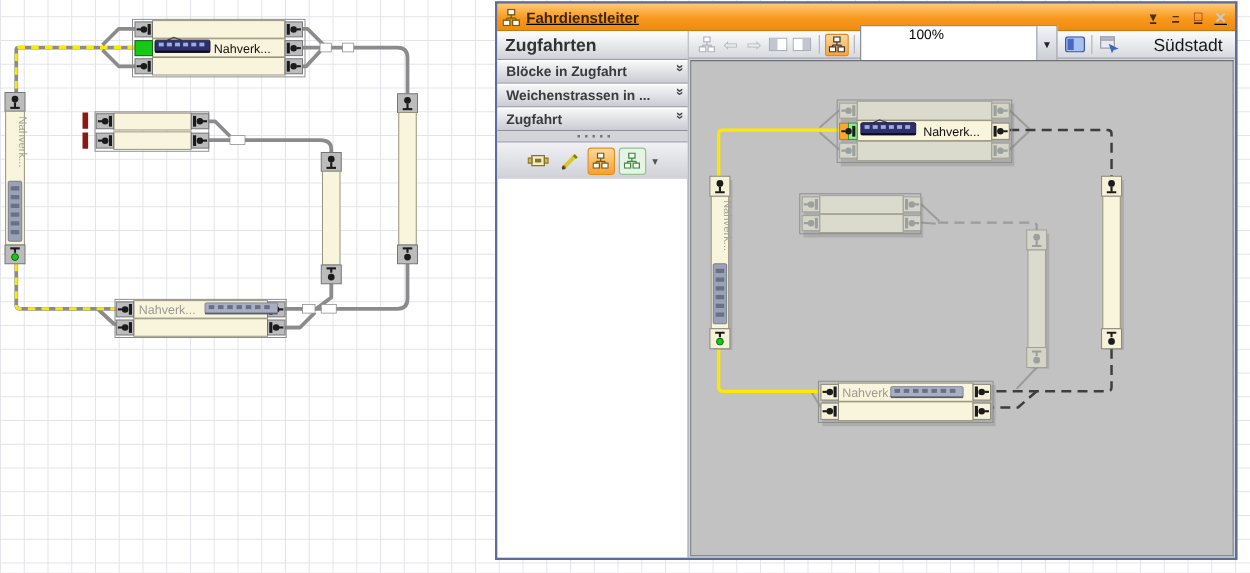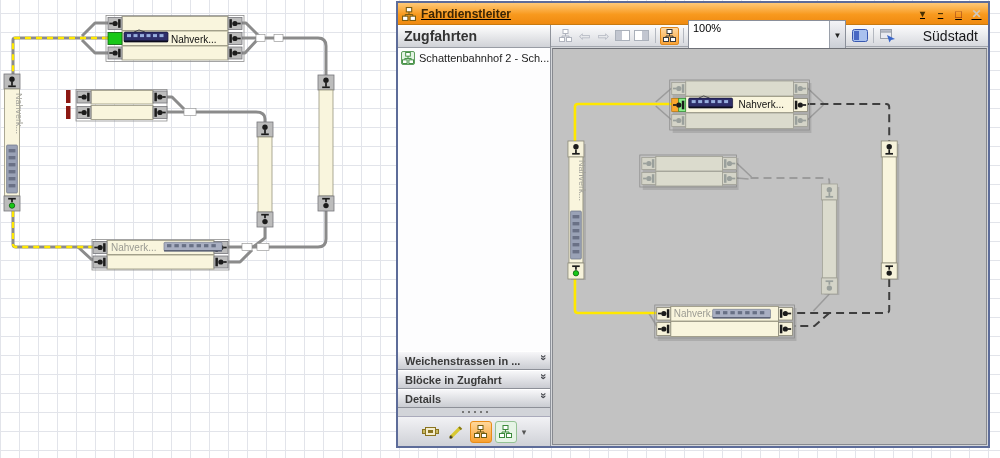--- a/index.html
+++ b/index.html
@@ -68,21 +68,21 @@
   
   .main { flex:1; display:flex; flex-direction:column; min-width:0; background:#d4d6da; }
   .toolbar { height:22px; flex:0 0 22px; display:flex; align-items:center;
     background:linear-gradient(#fcfcfd,#d7d9de); border-bottom:1px solid #a2a6ae; padding:0 5px; }
   .tb-ico { width:19px; height:18px; display:flex; align-items:center; justify-content:center; }
   .tb-arrow { font-size:14px; color:#b2b6c0; line-height:1; }
   .tb-sep { width:1px; height:15px; background:#b4b8c0; margin:0 4px; }
   .tb-active { background:linear-gradient(#ffd9a2,#f9a338); border:1px solid #e08a20;
     border-radius:2px; color:#3a3a3a; }
   .tb-disabled-tree { color:#b0b4be; }
-  .combo { display:flex; height:32px; width:158px; border:1px solid #8a8f9a; background:#fff; }
+  .combo { display:flex; height:32px; width:158px; border:1px solid #8a8f9a; background:#fff;padding-left:34px; }
   .combo .combo-value { flex:1; font-size:11px; color:#000; padding:1px 0 0 4px; }
   .combo .combo-btn { width:16px; background:linear-gradient(#f4f4f7,#c6cad2);
     border-left:1px solid #9aa0aa; display:flex; align-items:center; justify-content:center;
     font-size:8px; color:#222; }
   .tb-station { margin-left:auto; font-weight:normal; font-size:14px; color:#17171a; padding-right:5px; }
 
   .canvas-wrap { flex:1; margin:1px; border:1px solid #87898f; border-top-color:#6e7076;
     position:relative; background:#c2c2c2; overflow:hidden; min-height:0; }
   .canvas-wrap svg { position:absolute; inset:0; width:100%; height:100%; }
 
@@ -294,38 +294,30 @@
       <span class="t-btn t-menu">▾</span>
       <span class="t-btn t-min">–</span>
       <span class="t-btn t-max">□</span>
       <span class="t-btn t-close">✕</span>
     </div>
 
     <div class="win-body">
 
       <div class="sidebar">
         <div class="sb-header">Zugfahrten</div>
-        <div class="sb-list">
-          <div class="sb-item">
-            <svg class="li-ico" viewBox="0 0 13 13">
-                <use href="#tree"></use>
-              </svg>
-            <span class="li-label">Schattenbahnhof 2 - Sch...</span>
-          </div>
+        <div class="sb-section">
+          <span class="sec-label">Blöcke in Zugfahrt</span>
+          <span class="sec-chevron">»</span>
         </div>
         <div class="sb-section">
           <span class="sec-label">Weichenstrassen in ...</span>
           <span class="sec-chevron">»</span>
         </div>
         <div class="sb-section">
-          <span class="sec-label">Blöcke in Zugfahrt</span>
-          <span class="sec-chevron">»</span>
-        </div>
-        <div class="sb-section">
-          <span class="sec-label">Details</span>
+          <span class="sec-label">Zugfahrt</span>
           <span class="sec-chevron">»</span>
         </div>
         <div class="sb-splitter">
             <span class="dots"></span>
           </div>
         <div class="sb-tools">
           <span class="tool">
             <svg width="17" height="11" viewBox="0 0 17 11">
               <rect x="3.5" y="1.5" width="10" height="8" fill="#f4eccc" stroke="#8a7420"></rect>
               <rect x="0.5" y="3.5" width="3" height="4" fill="#c8b860" stroke="#8a7420"></rect>

